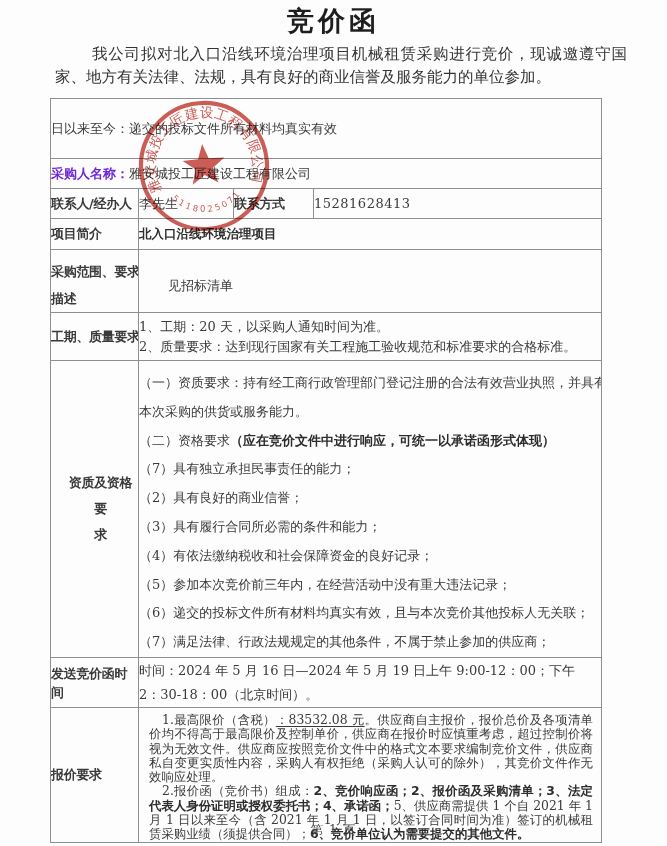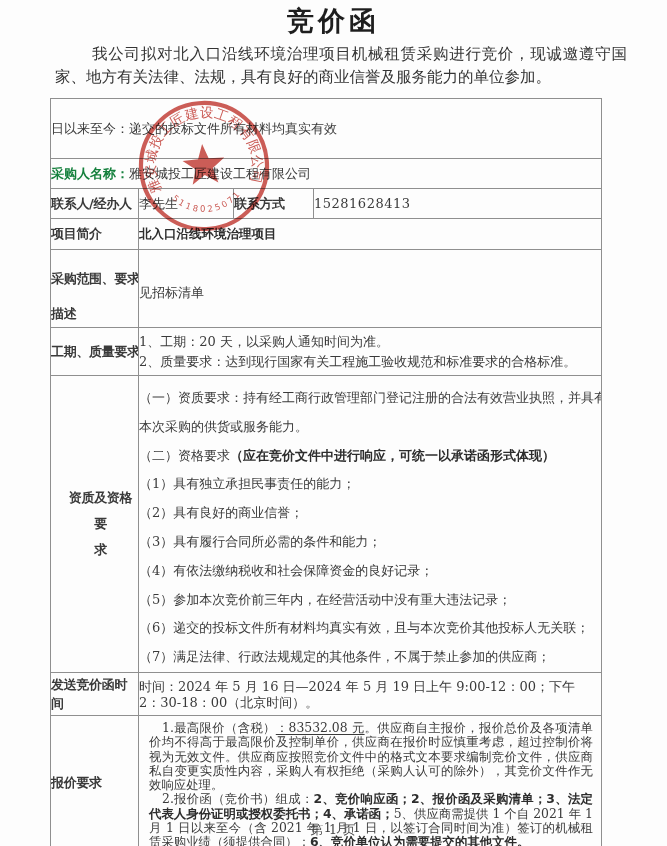--- a/index.html
+++ b/index.html
@@ -29,37 +29,37 @@
   }
   .lbl{
     font-family:"DejaVu Sans","Liberation Sans",sans-serif;
     font-weight:bold;font-size:12px;color:#2c2c2c;
     padding-left:6px;letter-spacing:-0.3px;white-space:nowrap;
   }
   .lbl .l2{display:block;}
   .val{padding-left:9px;}
   .r1 td{height:59px;vertical-align:bottom;padding:0 4px 9px 8px;font-size:13.2px;}
   .r2 td{height:29px;padding-left:8px;}
-  .r2 .blbl{font-family:"DejaVu Sans","Liberation Sans",sans-serif;font-weight:bold;color:#15803d;}
+  .r2 .blbl{font-family:"DejaVu Sans","Liberation Sans",sans-serif;font-weight:bold;color:#6d28d9;}
   .r3 td{height:29px;}
   .r4 td{height:30px;}
   .r4 .val{font-family:Liberation Mono, monospace;font-weight:bold;font-size:12.5px;color:#2e2e2e;}
   .r5 td{height:53px;vertical-align:top;}
   .r5 .lbl{padding-top:7px;line-height:27px;white-space:normal;}
-  .r5 .lbl .seg{white-space:nowrap;display:block;margin-top:8px;}
-  .r5 .val{padding-top:9px;}
+  .r5 .lbl .seg{white-space:nowrap;display:block;}
+  .r5 .val{padding-top:9px;padding-left:29px;}
   .r6 td{height:47px;}
   .r6 .val{line-height:19.5px;padding-right:20px;}
   .r7 td{height:288px;}
   .r7 .lbl{text-align:center;padding-left:12px;line-height:26px;white-space:normal;}
   .r7 .val{vertical-align:top;padding-top:8px;padding-right:8px;}
   .qline{line-height:28.8px;height:28.8px;white-space:nowrap;}
   .r8 td{height:41px;}
   .r8 .lbl{line-height:19px;}
-  .r8 .val{line-height:16px;padding-right:10px;padding-top:1px;}
+  .r8 .val{line-height:24px;padding-right:10px;padding-top:1px;}
   .r9 td{height:121px;}
   .r9 .val{vertical-align:top;padding:5px 8px 0 10px;font-size:12.4px;line-height:14.3px;text-align:justify;}
   .r9 p{margin:0;text-indent:13px;}
   .b{font-family:"DejaVu Sans","Liberation Sans",sans-serif;font-weight:bold;color:#2d2d2d;}
   .u{text-decoration:underline;text-underline-offset:2px;}
   .phone{font-size:14px;letter-spacing:.5px;padding-left:6px;}
   .footer{
     position:absolute;top:822px;left:0;width:667px;text-align:center;
     font-size:12.5px;color:#4a4a4a;letter-spacing:1px;
   }
@@ -112,21 +112,21 @@
       <div>1、工期：20 天，以采购人通知时间为准。</div>
       <div>2、质量要求：达到现行国家有关工程施工验收规范和标准要求的合格标准。</div>
     </td>
   </tr>
   <tr class="r7">
     <td class="lbl"><span>资质及资格要</span><span class="l2">求</span></td>
     <td class="val" colspan="3">
       <div class="qline">（一）资质要求：持有经工商行政管理部门登记注册的合法有效营业执照，并具有完成</div>
       <div class="qline">本次采购的供货或服务能力。</div>
       <div class="qline"><span>（二）资格要求</span><span class="b">（应在竞价文件中进行响应，可统一以承诺函形式体现）</span></div>
-      <div class="qline">（1）具有独立承担民事责任的能力；</div>
+      <div class="qline">（7）具有独立承担民事责任的能力；</div>
       <div class="qline">（2）具有良好的商业信誉；</div>
       <div class="qline">（3）具有履行合同所必需的条件和能力；</div>
       <div class="qline">（4）有依法缴纳税收和社会保障资金的良好记录；</div>
       <div class="qline">（5）参加本次竞价前三年内，在经营活动中没有重大违法记录；</div>
       <div class="qline">（6）递交的投标文件所有材料均真实有效，且与本次竞价其他投标人无关联；</div>
       <div class="qline">（7）满足法律、行政法规规定的其他条件，不属于禁止参加的供应商；</div>
     </td>
   </tr>
   <tr class="r8">
     <td class="lbl"><span>发送竞价函时</span><span class="l2">间</span></td>

